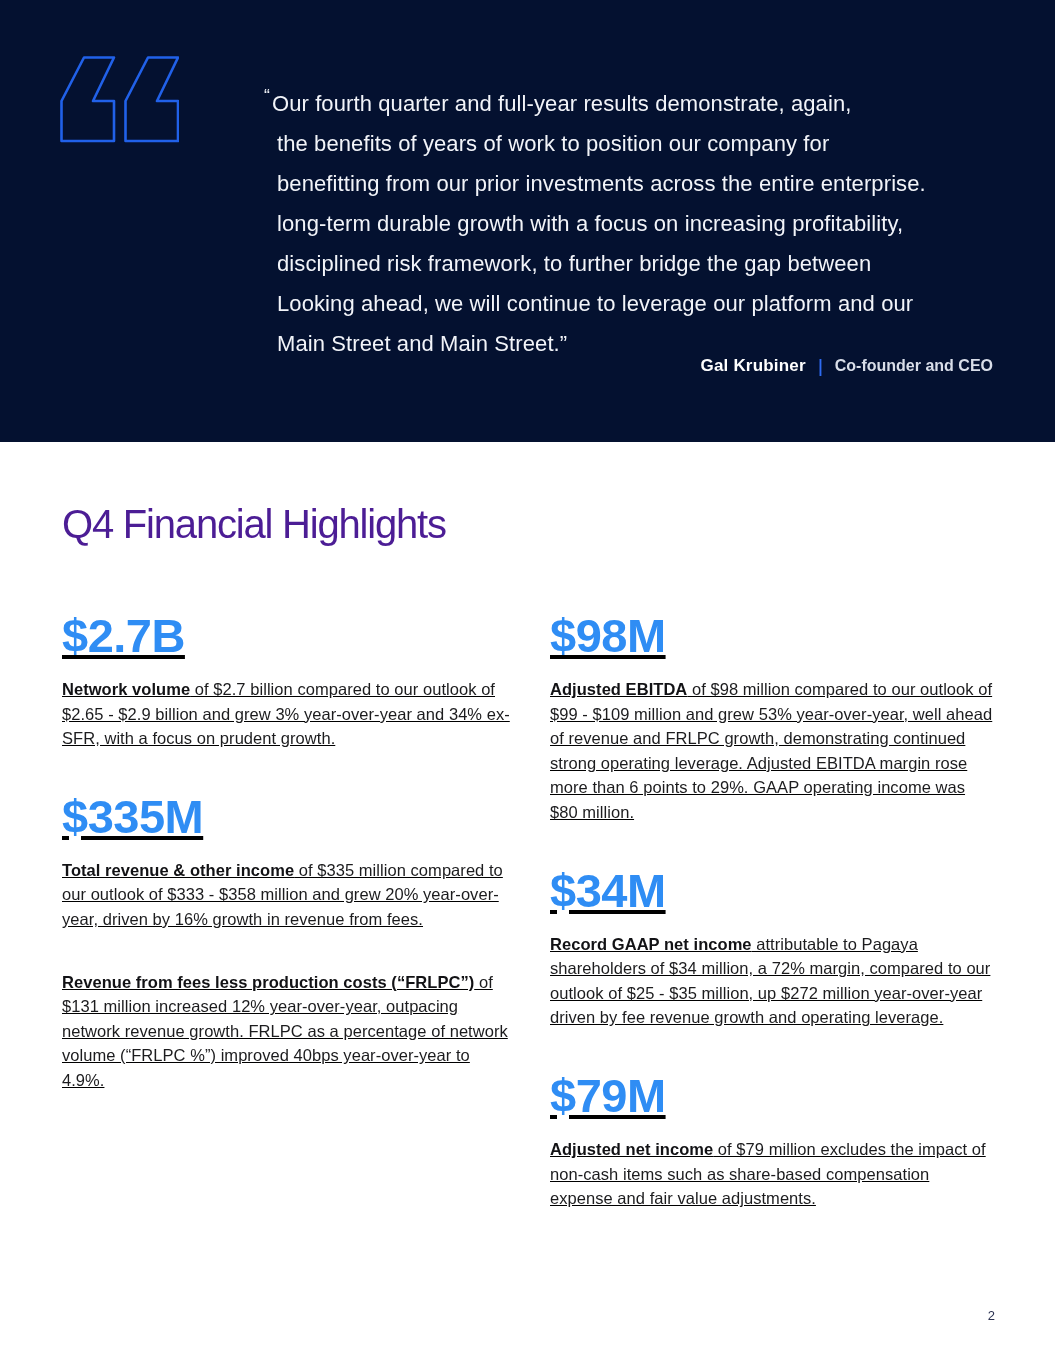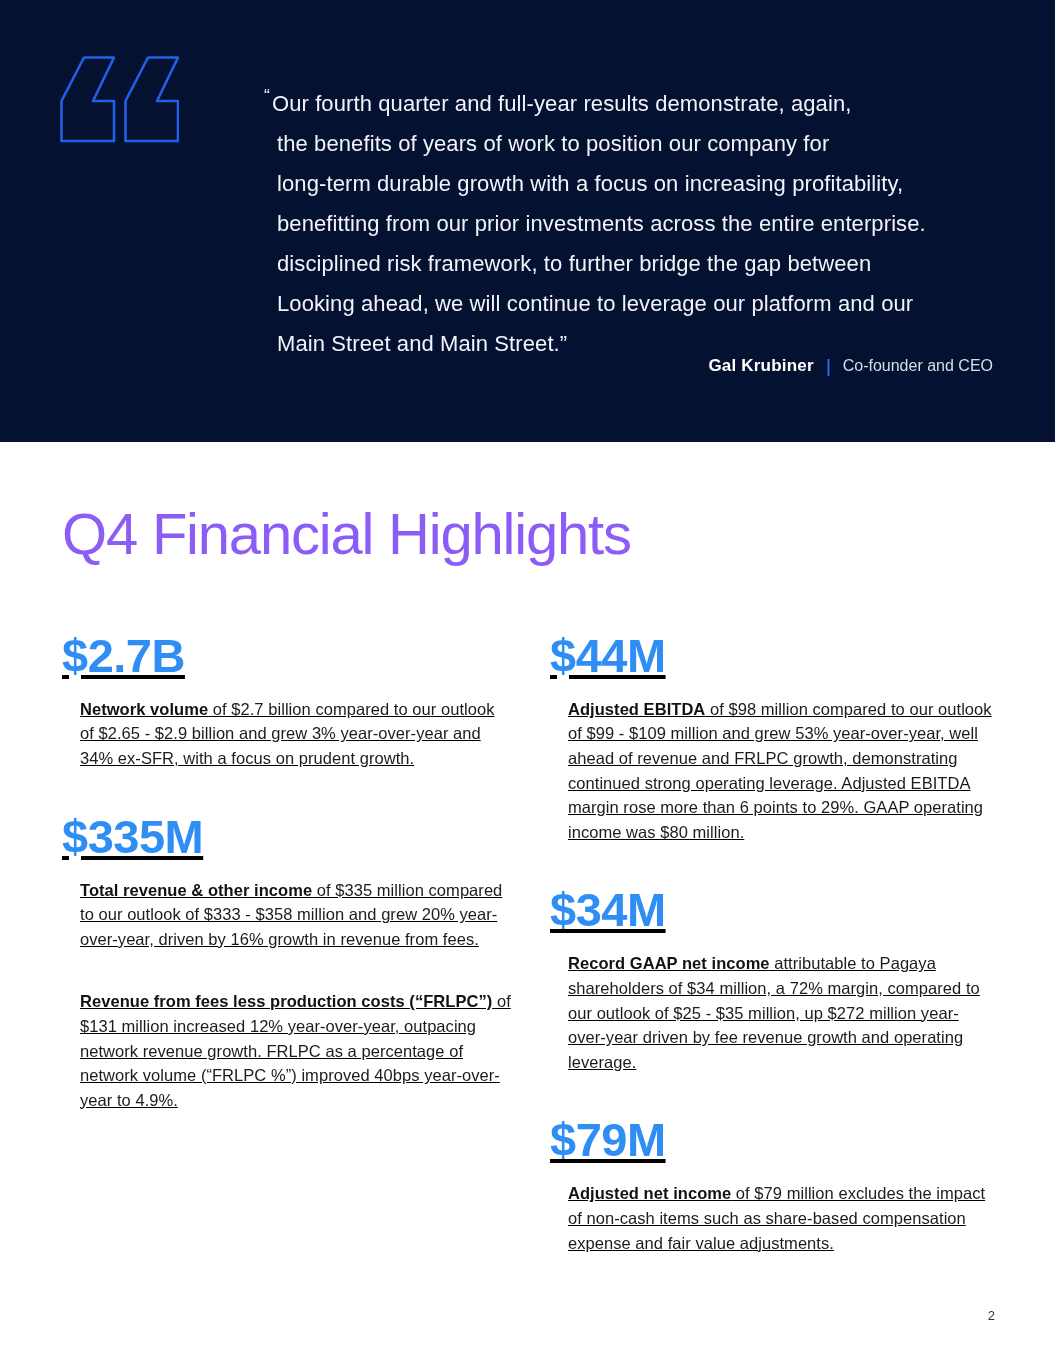--- a/index.html
+++ b/index.html
@@ -74,36 +74,36 @@
   }
   .attribution .sep {
     color: var(--separator-blue);
     font-size: 19px;
     font-weight: 400;
     transform: scaleX(1.2);
   }
   .attribution .role {
     color: #D9DEE9;
     font-size: 16px;
-    font-weight: 400;
+    font-weight: 700;
   }
 
   
   .main {
     position: absolute;
     left: 62px;
     top: 442px;
     width: 933px;
   }
   .section-title {
     margin: 60px 0 0 0;
-    font-size: 58px;
+    font-size: 40px;
     line-height: 1.1;
     font-weight: 400;
-    color: #8b5cf6;
+    color: #4c1d95;
     letter-spacing: -1.2px;
   }
   .columns {
     display: flex;
     gap: 38px;
     margin-top: 62px;
     text-decoration: underline;
   }
   .col { flex: 0 0 auto; }
   .col-left  { width: 450px; }
@@ -113,21 +113,21 @@
     font-size: 47px;
     line-height: 56px;
     font-weight: 600;
     letter-spacing: -0.5px;
     margin: 0 0 13px 0;
   }
   .metric-desc {
     font-size: 16.5px;
     line-height: 24.6px;
     color: #1C1C1E;
-    margin: 0 0 38px 18px;
+    margin: 0 0 38px 0;
     letter-spacing: 0.05px;
   }
   .metric-desc strong { font-weight: 700; color: #121215; }
 
   .page-number {
     position: absolute;
     right: 60px;
     bottom: 42px;
     font-size: 13px;
     color: #2B3150;
@@ -142,22 +142,22 @@
     <svg class="quote-icon" width="119" height="87" viewBox="0 0 119 87" aria-hidden="true">
       <g fill="none" stroke="var(--icon-stroke)" stroke-width="2.6" stroke-linejoin="round">
         <polygon points="24,1.5 54,1.5 33,45 54,45 54,85 1.5,85 1.5,45"></polygon>
         <polygon points="88,1.5 118,1.5 97,45 118,45 118,85 65.5,85 65.5,45"></polygon>
       </g>
     </svg>
 
     <blockquote class="quote-text">
       <span class="qline"><span class="open-quote">“</span><span>Our fourth quarter and full-year results demonstrate, again,</span></span>
       <span class="qline">the benefits of years of work to position our company for</span>
+      <span class="qline">benefitting from our prior investments across the entire enterprise.</span>
       <span class="qline">long-term durable growth with a focus on increasing profitability,</span>
-      <span class="qline">benefitting from our prior investments across the entire enterprise.</span>
       <span class="qline">disciplined risk framework, to further bridge the gap between</span>
       <span class="qline">Looking ahead, we will continue to leverage our platform and our</span>
       <span class="qline">Main Street and Main Street.”</span>
     </blockquote>
 
     <div class="attribution">
       <span class="name">Gal Krubiner</span>
       <span class="sep">|</span>
       <span class="role">Co-founder and CEO</span>
     </div>
@@ -182,21 +182,21 @@
 
         <section class="metric">
           <p class="metric-desc"><strong>Revenue from fees less production costs (“FRLPC”)</strong><span> of $131 million increased 12% year-over-year, outpacing network revenue growth. FRLPC as a percentage of network volume (“FRLPC %”) improved 40bps year-over-year to 4.9%.</span></p>
         </section>
 
       </div>
 
       <div class="col col-right">
 
         <section class="metric">
-          <div class="metric-value">$44M</div>
+          <div class="metric-value">$98M</div>
           <p class="metric-desc"><strong>Adjusted EBITDA</strong><span> of $98 million compared to our outlook of $99 - $109 million and grew 53% year-over-year, well ahead of revenue and FRLPC growth, demonstrating continued strong operating leverage. Adjusted EBITDA margin rose more than 6 points to 29%. GAAP operating income was $80 million.</span></p>
         </section>
 
         <section class="metric">
           <div class="metric-value">$34M</div>
           <p class="metric-desc"><strong>Record GAAP net income</strong><span> attributable to Pagaya shareholders of $34 million, a 72% margin, compared to our outlook of $25 - $35 million, up $272 million year-over-year driven by fee revenue growth and operating leverage.</span></p>
         </section>
 
         <section class="metric">
           <div class="metric-value">$79M</div>

